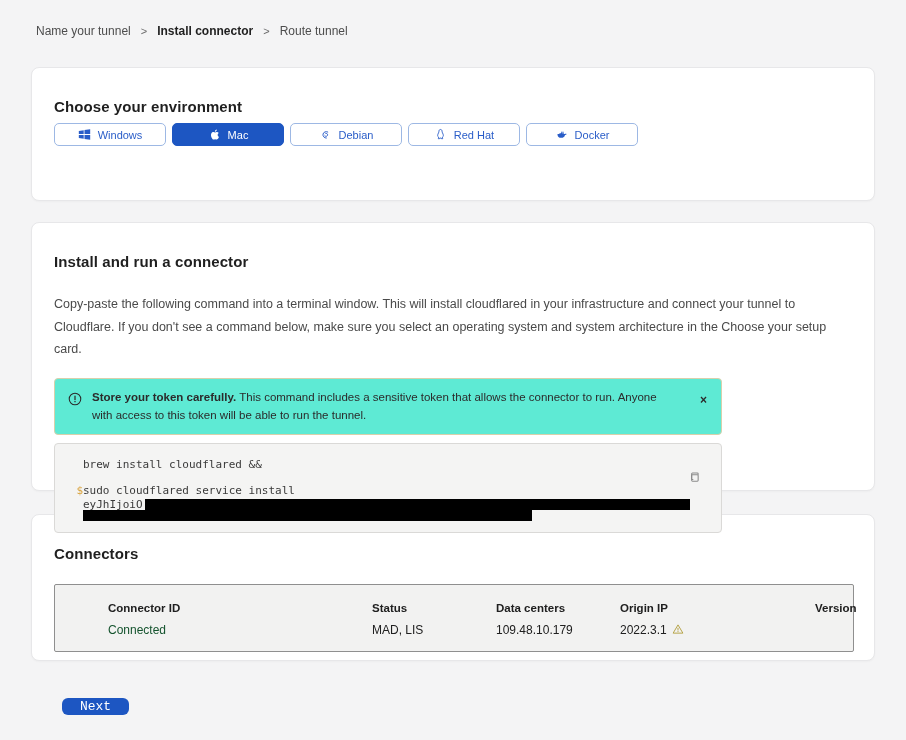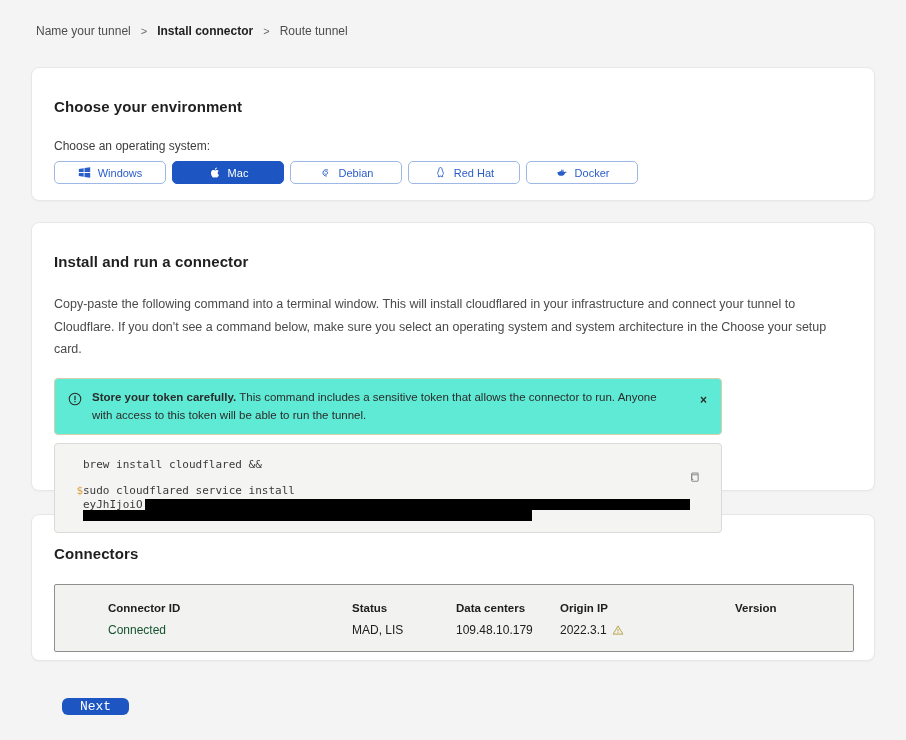--- a/index.html
+++ b/index.html
@@ -44,25 +44,25 @@
   .code-gutter { width:15px; flex:0 0 auto; color:#d9a33e; }
   .code-spacer { height:10px; }
   .bar { background:#000; height:11px; }
   .bar-inline { display:inline-block; vertical-align:middle; width:545px; margin-left:2px; }
   .bar-2 { width:449px; margin-left:15px; margin-top:0px; }
   .token-line { line-height:1.0; margin-top:1px; }
   .copy-btn { position:absolute; top:27px; right:20px; background:transparent; border:none; cursor:pointer; display:inline-flex; }
 
   .conn-table { margin-top:22px; width:800px; height:68px; background:#f2f2f1; border:1px solid #8f8f8f; border-radius:2px;
                 padding:17px 0 0 53px; }
-  .t-grid { display:grid; grid-template-columns:244px 104px 104px 175px auto; }
+  .t-grid { display:grid; grid-template-columns:244px 104px 104px 175px auto;gap:20px; }
   .t-head { font-size:11.5px; font-weight:bold; color:#202020; }
   .t-row { margin-top:9px; font-size:12px; color:#202020; }
   .status-connected { color:#14532d; }
-  .version-cell { display:flex; align-items:center; gap:5px; }
+  .version-cell { display:flex; align-items:flex-start; gap:5px; }
 
   .next-btn { margin:37px 0 0 31px; width:67px; height:17px; background:#1d56c2; color:#fff; border:none; border-radius:6px;
               font-size:13px; font-family:Liberation Mono, monospace; cursor:pointer; }
 
   svg { display:block; }
 </style>
 </head>
 <body>
 
 <nav class="breadcrumb">
@@ -71,21 +71,20 @@
   <span class="crumb active">Install connector</span>
   <span class="sep">&gt;</span>
   <span class="crumb">Route tunnel</span>
 </nav>
 
 <div class="content">
 
   
   <section class="card card-1">
     <h2 class="card-title">Choose your environment</h2>
-    <div class="os-label">Choose an operating system:</div>
     <div class="os-row">
 
       <button class="os-btn">
         <span class="ic">
           <svg width="13" height="13" viewBox="0 0 16 16">
               <path fill="currentColor" d="M1 3.6 7 2.7v4.8H1zM8 2.6 15 1.5v6H8zM1 8.5h6v4.8l-6-.9zM8 8.5h7v6l-7-1.1z"></path>
             </svg>
         </span>
         <span>Windows</span>
       </button>

